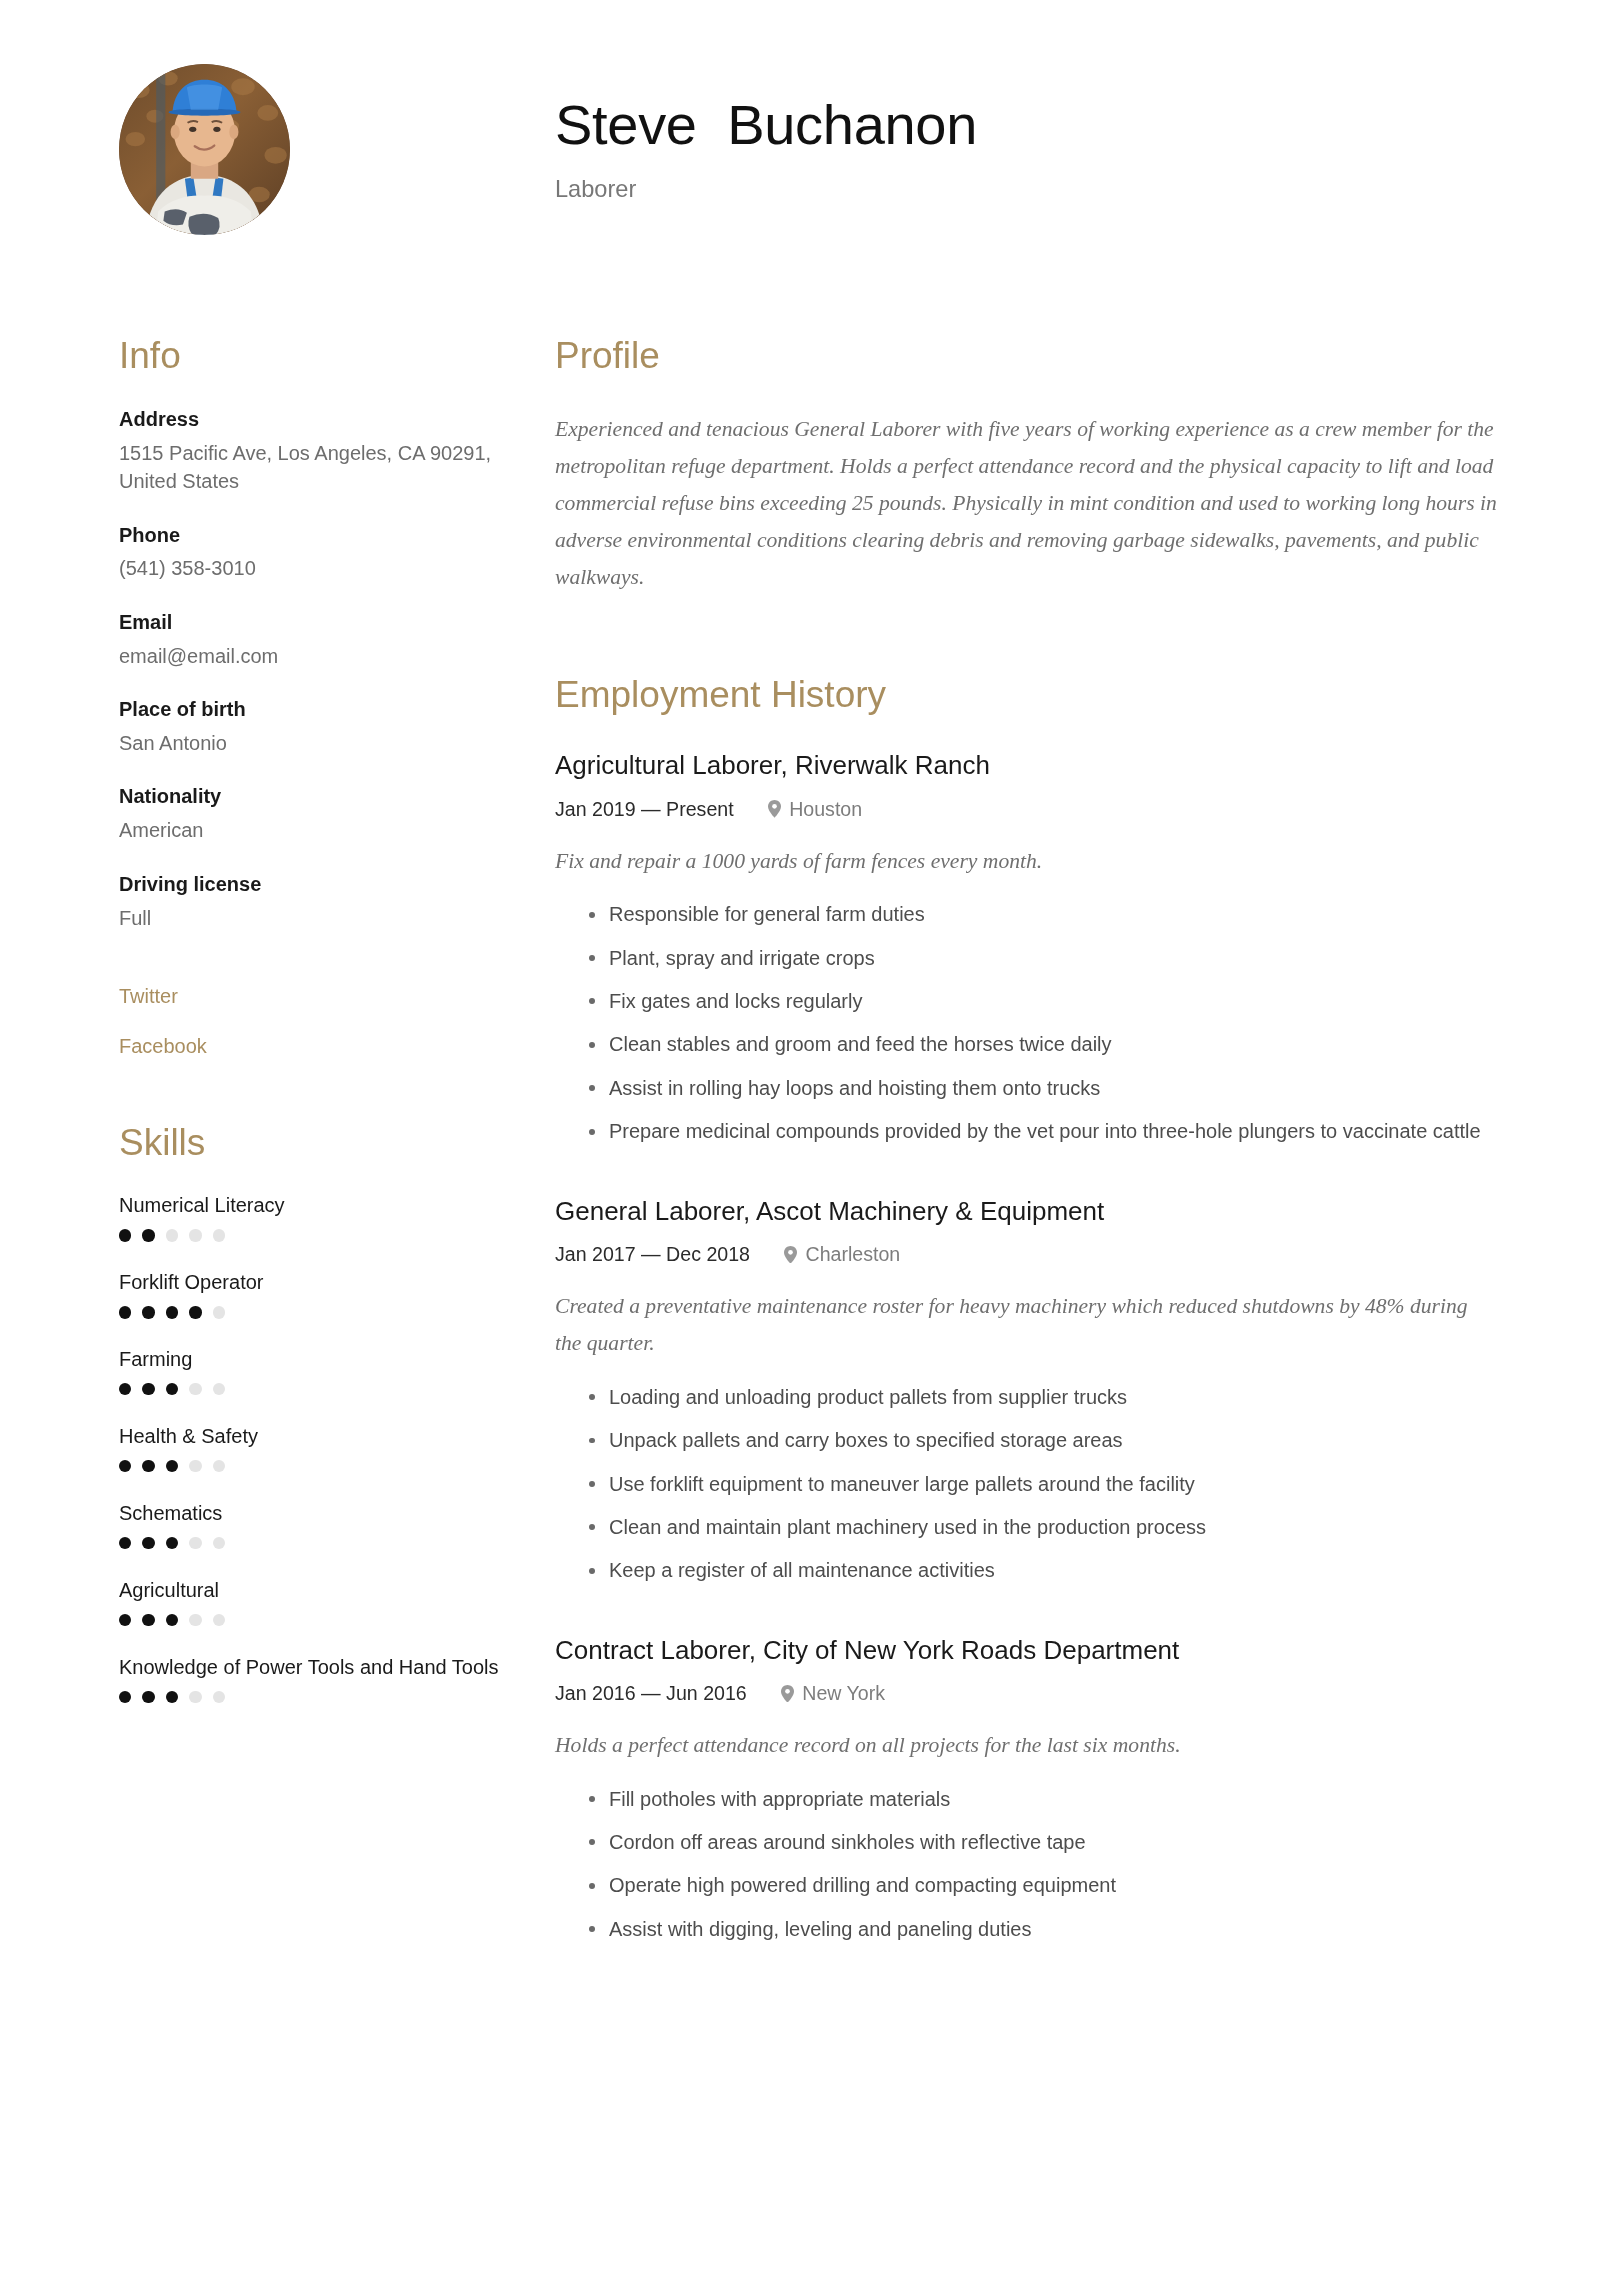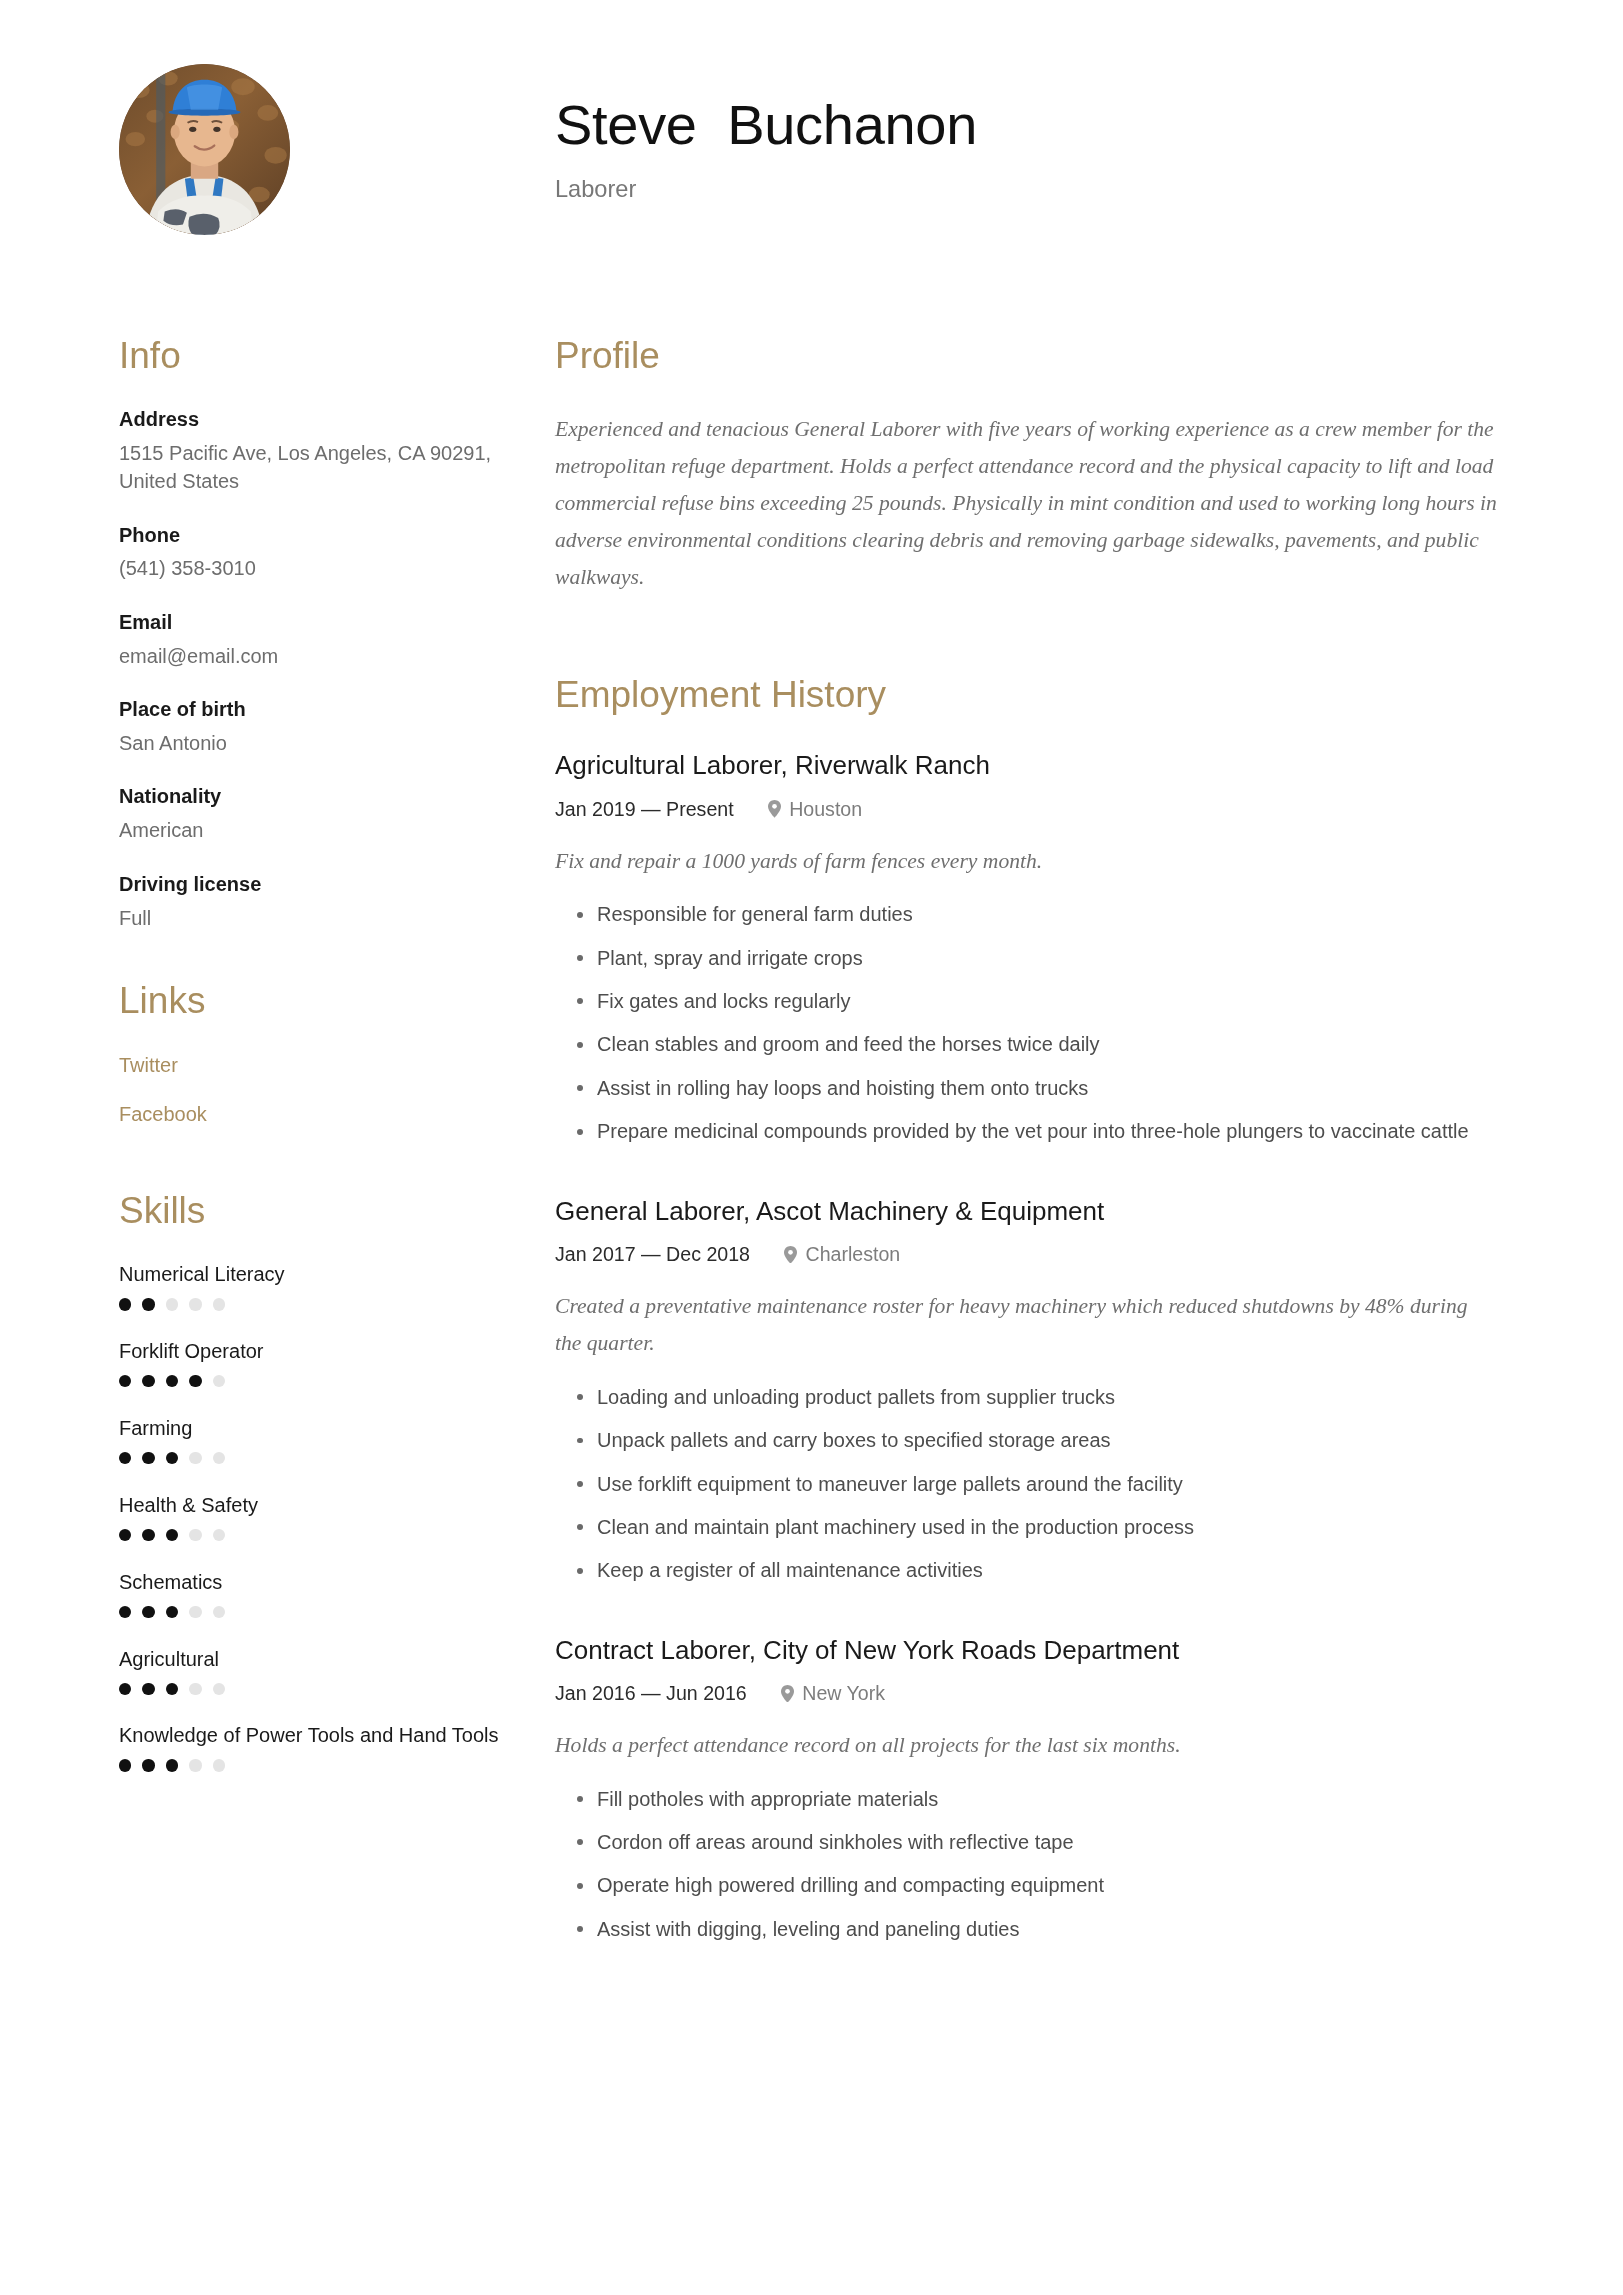--- a/index.html
+++ b/index.html
@@ -181,21 +181,21 @@
     font-family: "Liberation Serif", serif;
     font-style: italic;
     font-size: 21.6px;
     line-height: 1.72;
     color: #6f6f6f;
     margin: 0 0 19.6px 0;
     width: 943px;
   }
 
   .job-bullets {
-    margin: 0;
+    margin: 12px;
     padding-left: 42px;
     list-style: none;
   }
   .job-bullets li {
     position: relative;
     font-size: 20px;
     line-height: 1.52;
     color: #4d4d4d;
     margin-bottom: 13px;
     padding-left: 0;
@@ -314,21 +314,20 @@
         <div class="info-value">American</div>
       </div>
 
       <div class="info-item">
         <div class="info-label">Driving license</div>
         <div class="info-value">Full</div>
       </div>
     </div>
 
     <div class="links-block">
-      <div class="sec-heading">Links</div>
       <a class="link-item" href="#">Twitter</a>
       <a class="link-item" href="#">Facebook</a>
     </div>
 
     <div class="skills-block">
       <div class="sec-heading">Skills</div>
 
       <div class="skill">
         <div class="skill-name">Numerical Literacy</div>
         <div class="dots">

